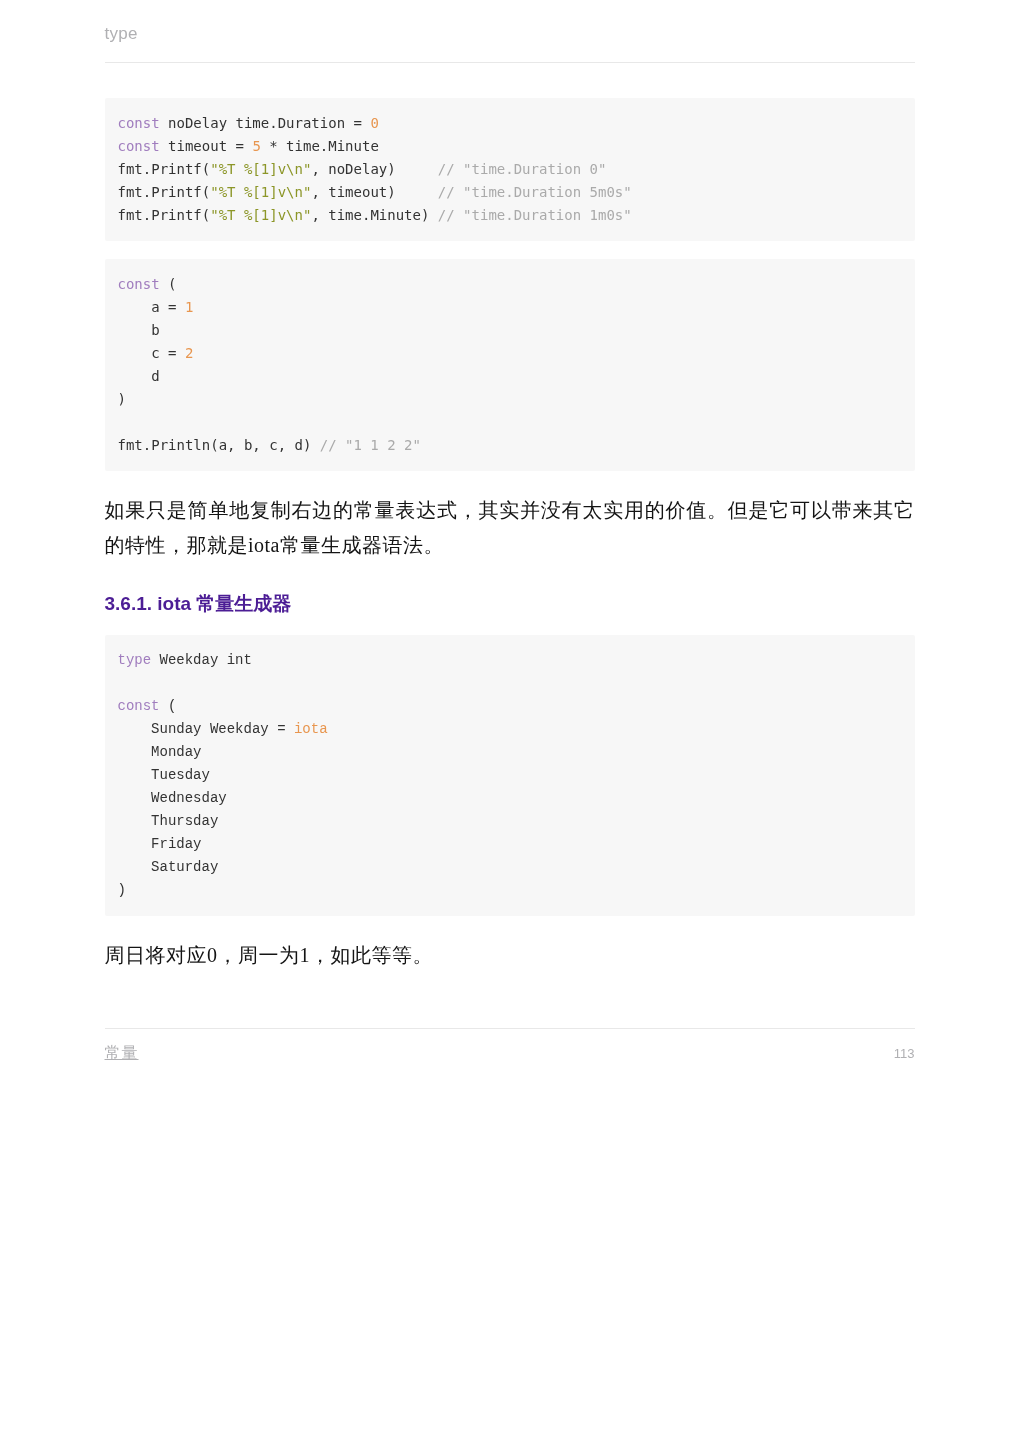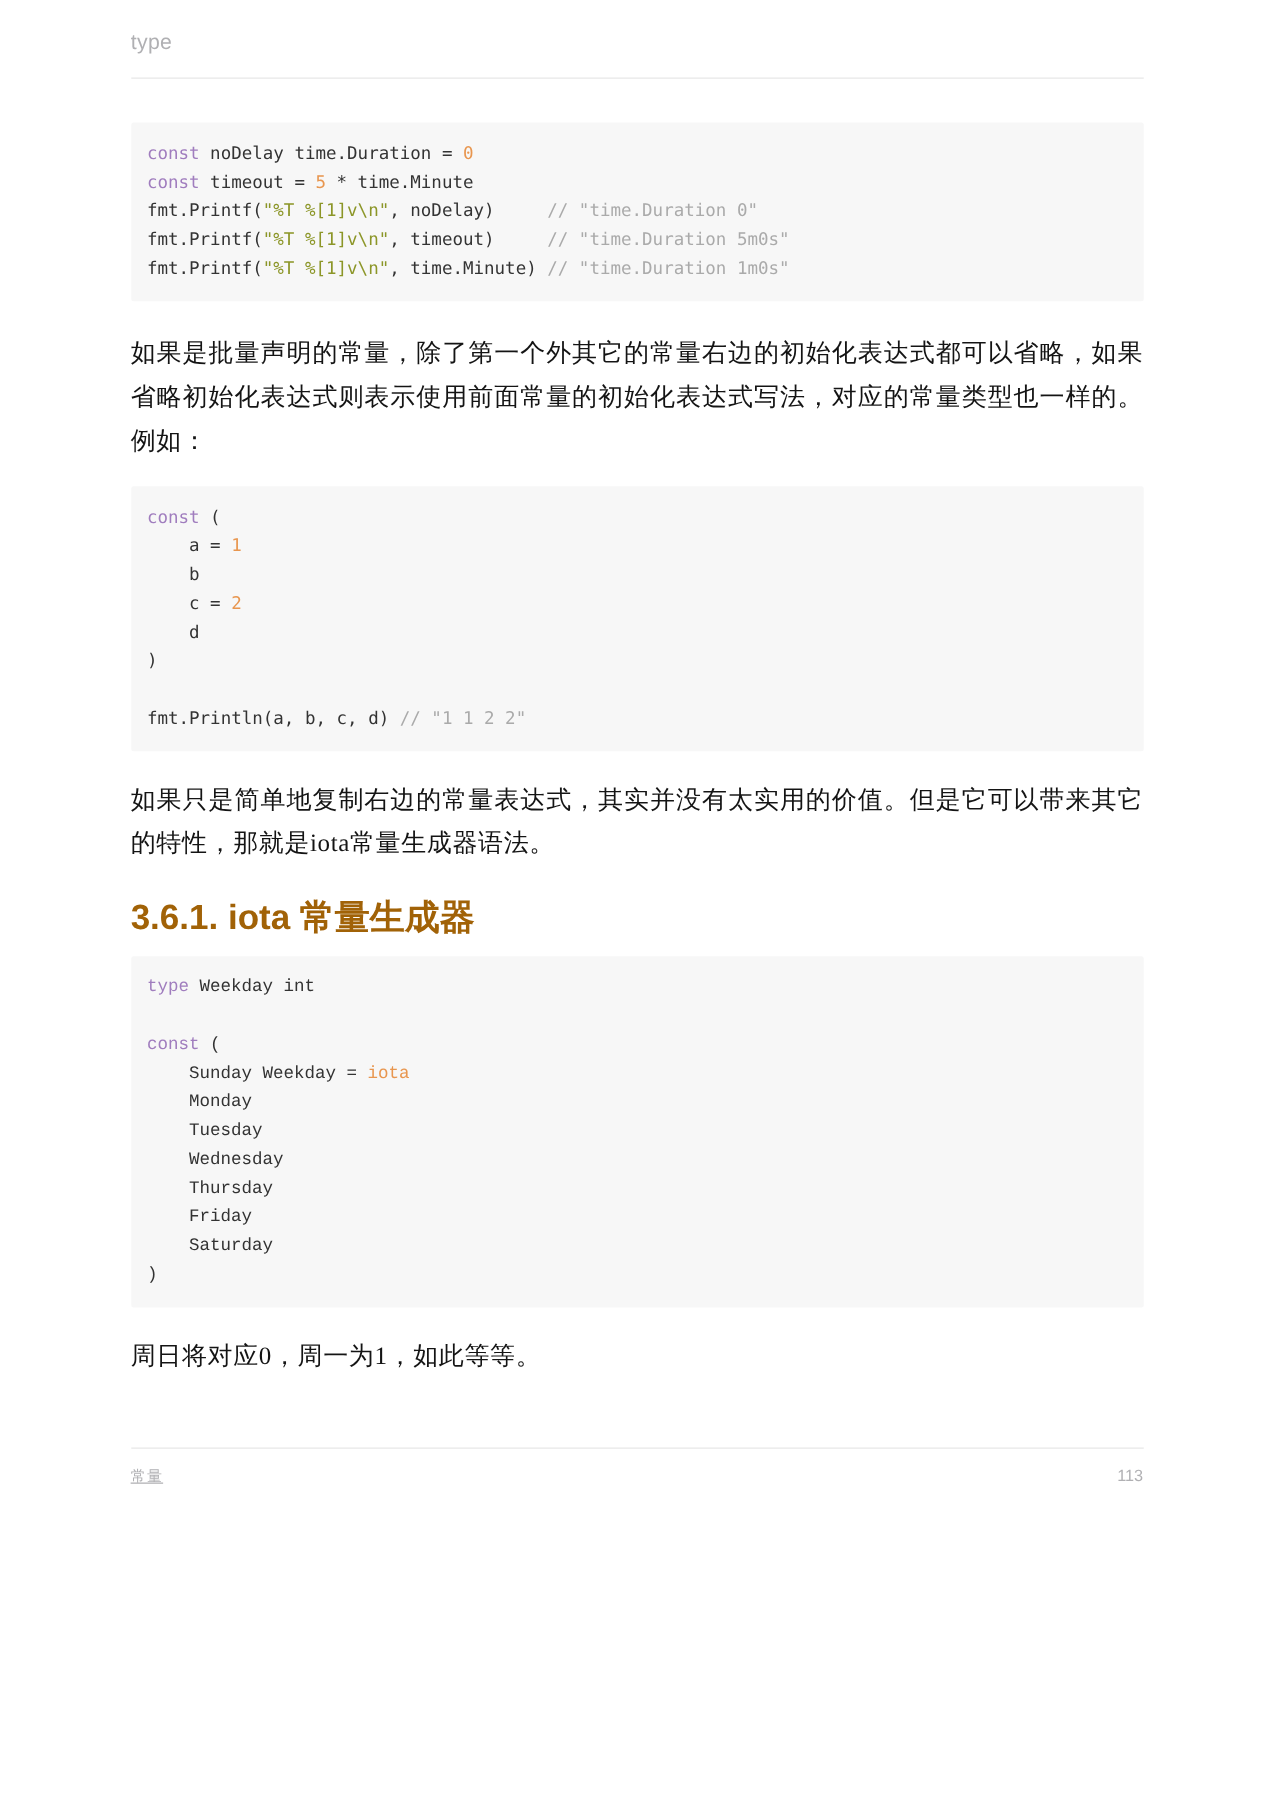--- a/index.html
+++ b/index.html
@@ -73,35 +73,35 @@
   .p-1 { margin-top: 25px; }
   .p-2 { margin-top: 22px; }
   .p-3 { margin-top: 20px; }
   .p-4 { margin-top: 16px; }
   .p-5 { margin-top: 22px; }
   
   .section-heading {
     margin-top: 22px;
     font-family: "Liberation Sans", sans-serif;
     font-weight: bold;
-    font-size: 28px;
+    font-size: 19px;
     line-height: 38px;
-    color: #a16207;
+    color: #4c1d95;
   }
   
   .page-footer {
     margin-top: 55px;
     border-top: 1px solid var(--divider);
     padding-top: 14px;
     display: flex;
     justify-content: space-between;
     align-items: baseline;
   }
   .footer-chapter {
-    font-size: 12px;
+    font-size: 16px;
     color: var(--muted-text);
     letter-spacing: 1px;
     text-decoration: underline;
   }
   .footer-page-number {
     font-family: Liberation Sans, sans-serif;
     font-size: 13px;
     color: var(--muted-text);
   }
 </style>
@@ -109,21 +109,20 @@
 <body>
 
 <div class="page">
 
   <header class="page-header">
     <div class="site-title">type</div>
   </header>
 
   <pre class="code-block cb-1"><div class="code-line"><span class="tok-kw">const</span><span class="tok-pln"> noDelay time.Duration = </span><span class="tok-num">0</span></div><div class="code-line"><span class="tok-kw">const</span><span class="tok-pln"> timeout = </span><span class="tok-num">5</span><span class="tok-pln"> * time.Minute</span></div><div class="code-line"><span class="tok-pln">fmt.Printf(</span><span class="tok-str">"%T %[1]v\n"</span><span class="tok-pln">, noDelay)     </span><span class="tok-com">// "time.Duration 0"</span></div><div class="code-line"><span class="tok-pln">fmt.Printf(</span><span class="tok-str">"%T %[1]v\n"</span><span class="tok-pln">, timeout)     </span><span class="tok-com">// "time.Duration 5m0s"</span></div><div class="code-line"><span class="tok-pln">fmt.Printf(</span><span class="tok-str">"%T %[1]v\n"</span><span class="tok-pln">, time.Minute) </span><span class="tok-com">// "time.Duration 1m0s"</span></div></pre>
 
-  <p class="para p-1">如果是批量声明的常量，除了第一个外其它的常量右边的初始化表达式都可以省略，如果省略初始化表达式则表示使用前面常量的初始化表达式写法，对应的常量类型也一样的。例如：</p>
 
   <pre class="code-block cb-2"><div class="code-line"><span class="tok-kw">const</span><span class="tok-pln"> (</span></div><div class="code-line"><span class="tok-pln">    a = </span><span class="tok-num">1</span></div><div class="code-line"><span class="tok-pln">    b</span></div><div class="code-line"><span class="tok-pln">    c = </span><span class="tok-num">2</span></div><div class="code-line"><span class="tok-pln">    d</span></div><div class="code-line"><span class="tok-pln">)</span></div><div class="code-line"> </div><div class="code-line"><span class="tok-pln">fmt.Println(a, b, c, d) </span><span class="tok-com">// "1 1 2 2"</span></div></pre>
 
   <p class="para p-2">如果只是简单地复制右边的常量表达式，其实并没有太实用的价值。但是它可以带来其它的特性，那就是iota常量生成器语法。</p>
 
   <h2 class="section-heading">3.6.1. iota 常量生成器</h2>
 
 
 
   <pre class="code-block cb-3"><div class="code-line"><span class="tok-kw">type</span><span class="tok-pln"> Weekday int</span></div><div class="code-line"> </div><div class="code-line"><span class="tok-kw">const</span><span class="tok-pln"> (</span></div><div class="code-line"><span class="tok-pln">    Sunday Weekday = </span><span class="tok-num">iota</span></div><div class="code-line"><span class="tok-pln">    Monday</span></div><div class="code-line"><span class="tok-pln">    Tuesday</span></div><div class="code-line"><span class="tok-pln">    Wednesday</span></div><div class="code-line"><span class="tok-pln">    Thursday</span></div><div class="code-line"><span class="tok-pln">    Friday</span></div><div class="code-line"><span class="tok-pln">    Saturday</span></div><div class="code-line"><span class="tok-pln">)</span></div></pre>

